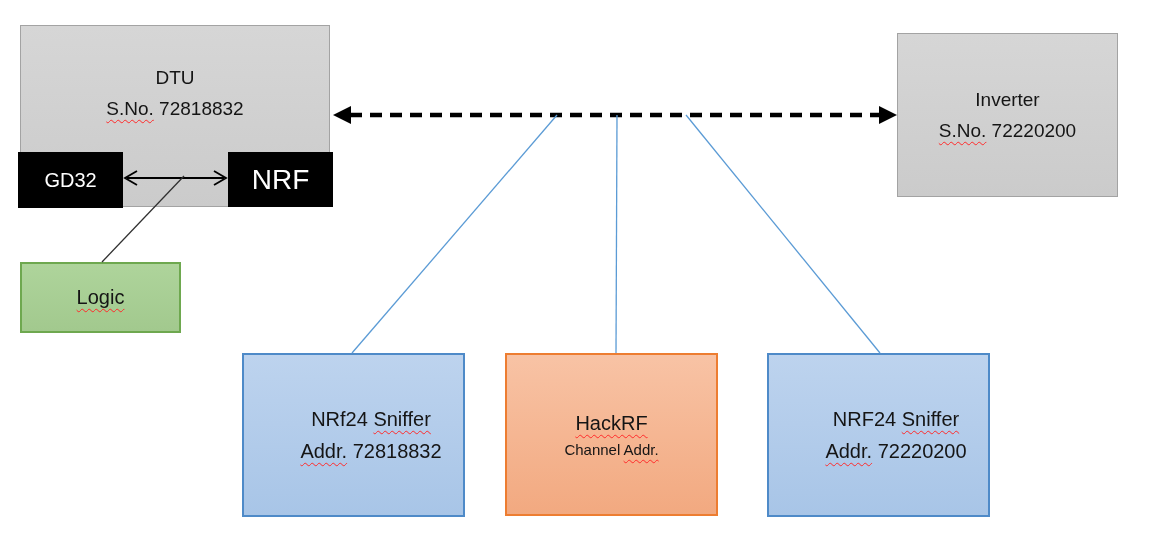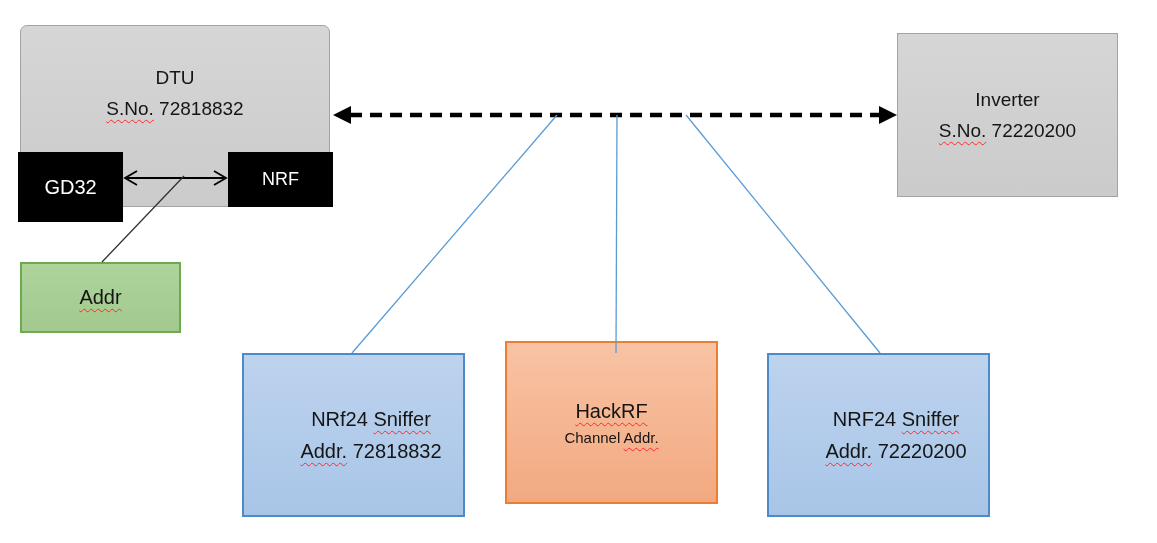--- a/index.html
+++ b/index.html
@@ -28,48 +28,48 @@
     text-decoration-style:wavy;
     text-decoration-color:#ff2a2a;
     text-decoration-thickness:1px;
     text-underline-offset:4px;
     text-decoration-skip-ink:none;
   }
 
   .overlay { position:absolute; left:0; top:0; width:1157px; height:543px; pointer-events:none; }
 
   
-  .box-dtu      { left:20px;  top:25px;  width:310px; height:182px; padding-bottom:46px;border-radius:7px; }
-  .box-gd32     { left:18px;  top:152px; width:105px; height:70px; font-size:20px; }
-  .box-nrf      { left:228px; top:152px; width:105px; height:55px; font-size:18px; }
+  .box-dtu      { left:20px;  top:25px;  width:310px; height:182px; padding-bottom:46px; }
+  .box-gd32     { left:18px;  top:152px; width:105px; height:56px; font-size:20px; }
+  .box-nrf      { left:228px; top:152px; width:105px; height:55px; font-size:28px; }
   .box-logic    { left:20px;  top:262px; width:161px; height:71px; font-size:20px; }
   .box-inverter { left:897px; top:33px;  width:221px; height:164px; }
   .box-sniffer1 { left:242px; top:353px; width:223px; height:164px; }
-  .box-hackrf   { left:505px; top:341px; width:213px; height:163px; }
+  .box-hackrf   { left:505px; top:353px; width:213px; height:163px; }
   .box-sniffer2 { left:767px; top:353px; width:223px; height:164px; }
 </style>
 </head>
 <body>
 
 <div class="canvas">
 
   <div class="node gray t19 box-dtu">
     <div>DTU</div>
     <div><span class="sq">S.No.</span><span> 72818832</span></div>
   </div>
 
   <div class="node chip box-gd32">
     <div>GD32</div>
   </div>
   <div class="node chip box-nrf">
     <div>NRF</div>
   </div>
 
   <div class="node green box-logic">
-    <div class="sq">Addr</div>
+    <div class="sq">Logic</div>
   </div>
 
   <div class="node gray t19 box-inverter">
     <div>Inverter</div>
     <div><span class="sq">S.No.</span><span> 72220200</span></div>
   </div>
 
   <div class="node blue t20 box-sniffer1">
     <div><span>NRf24 </span><span class="sq">Sniffer</span></div>
     <div><span class="sq">Addr.</span><span> 72818832</span></div>

